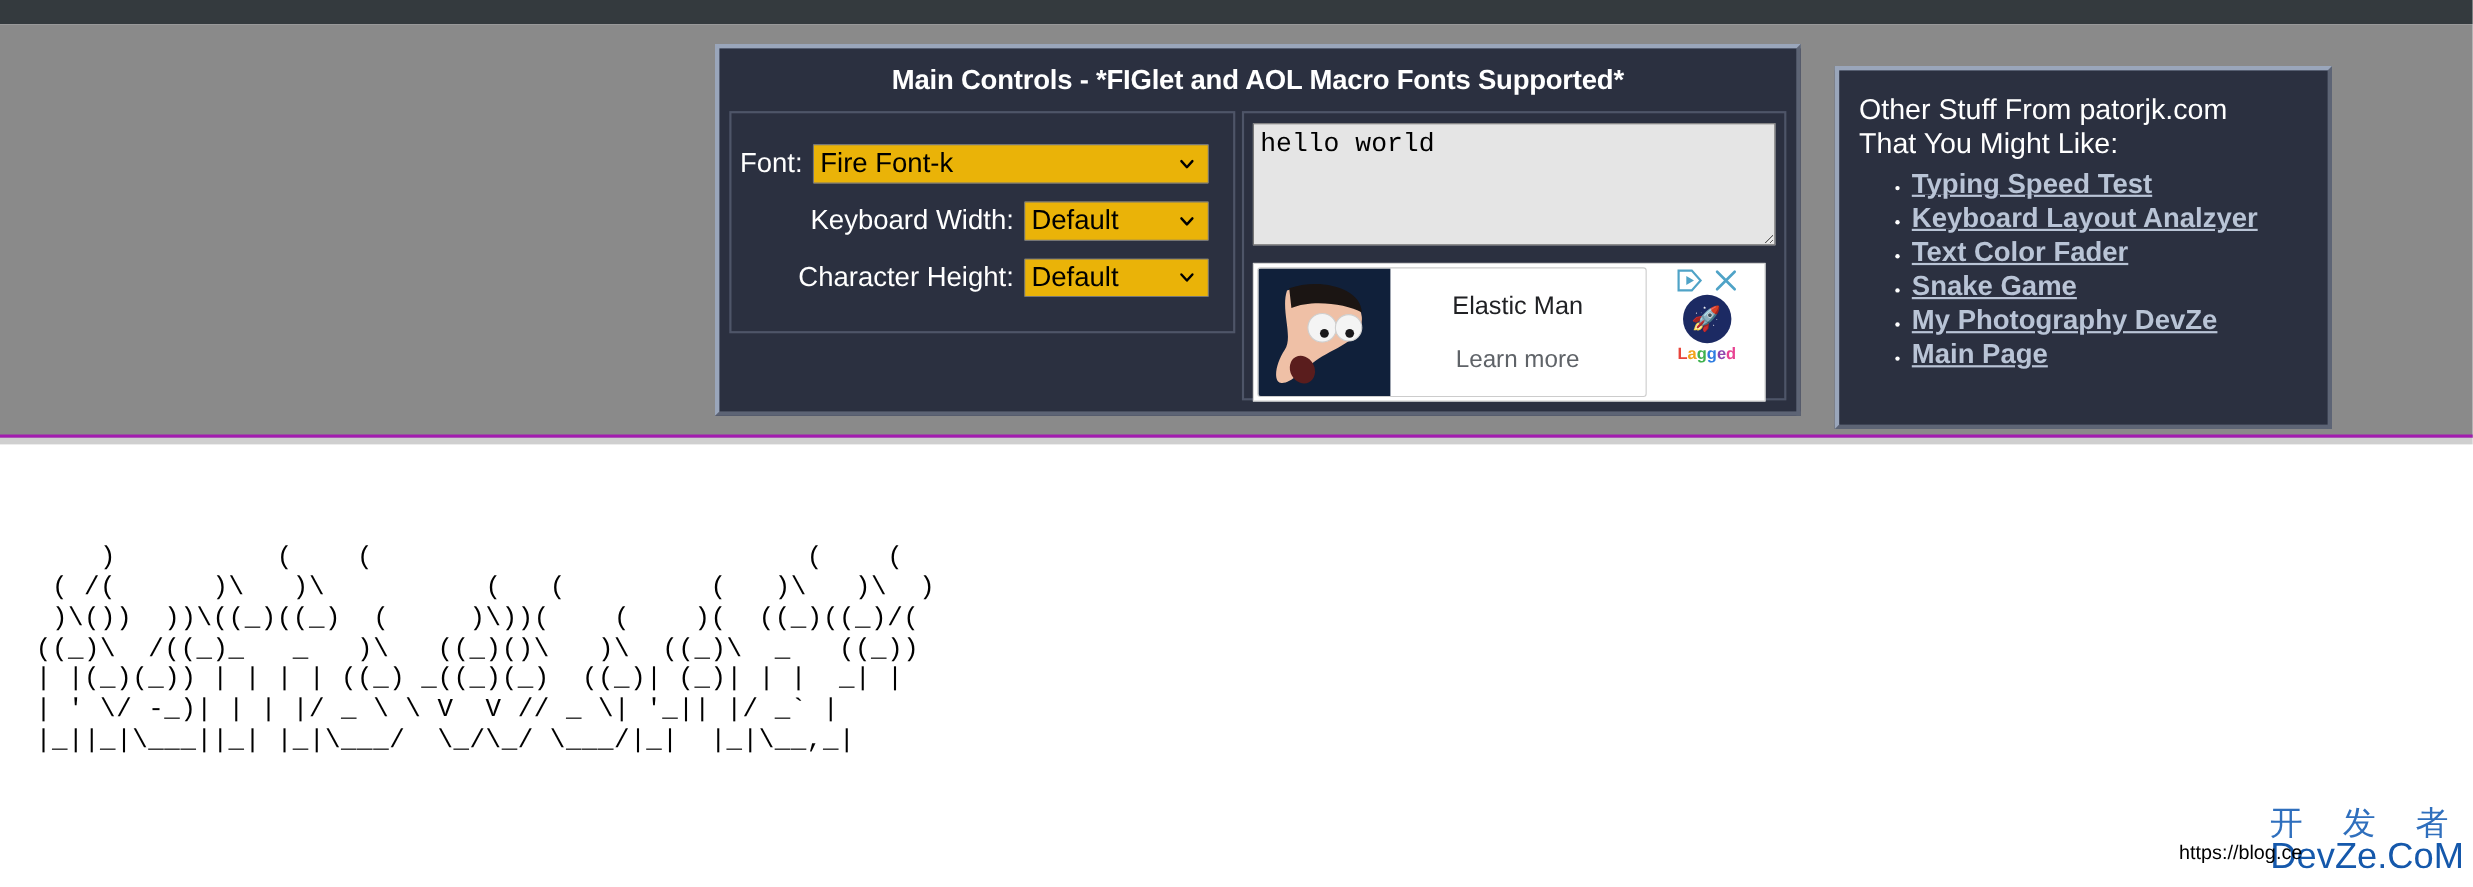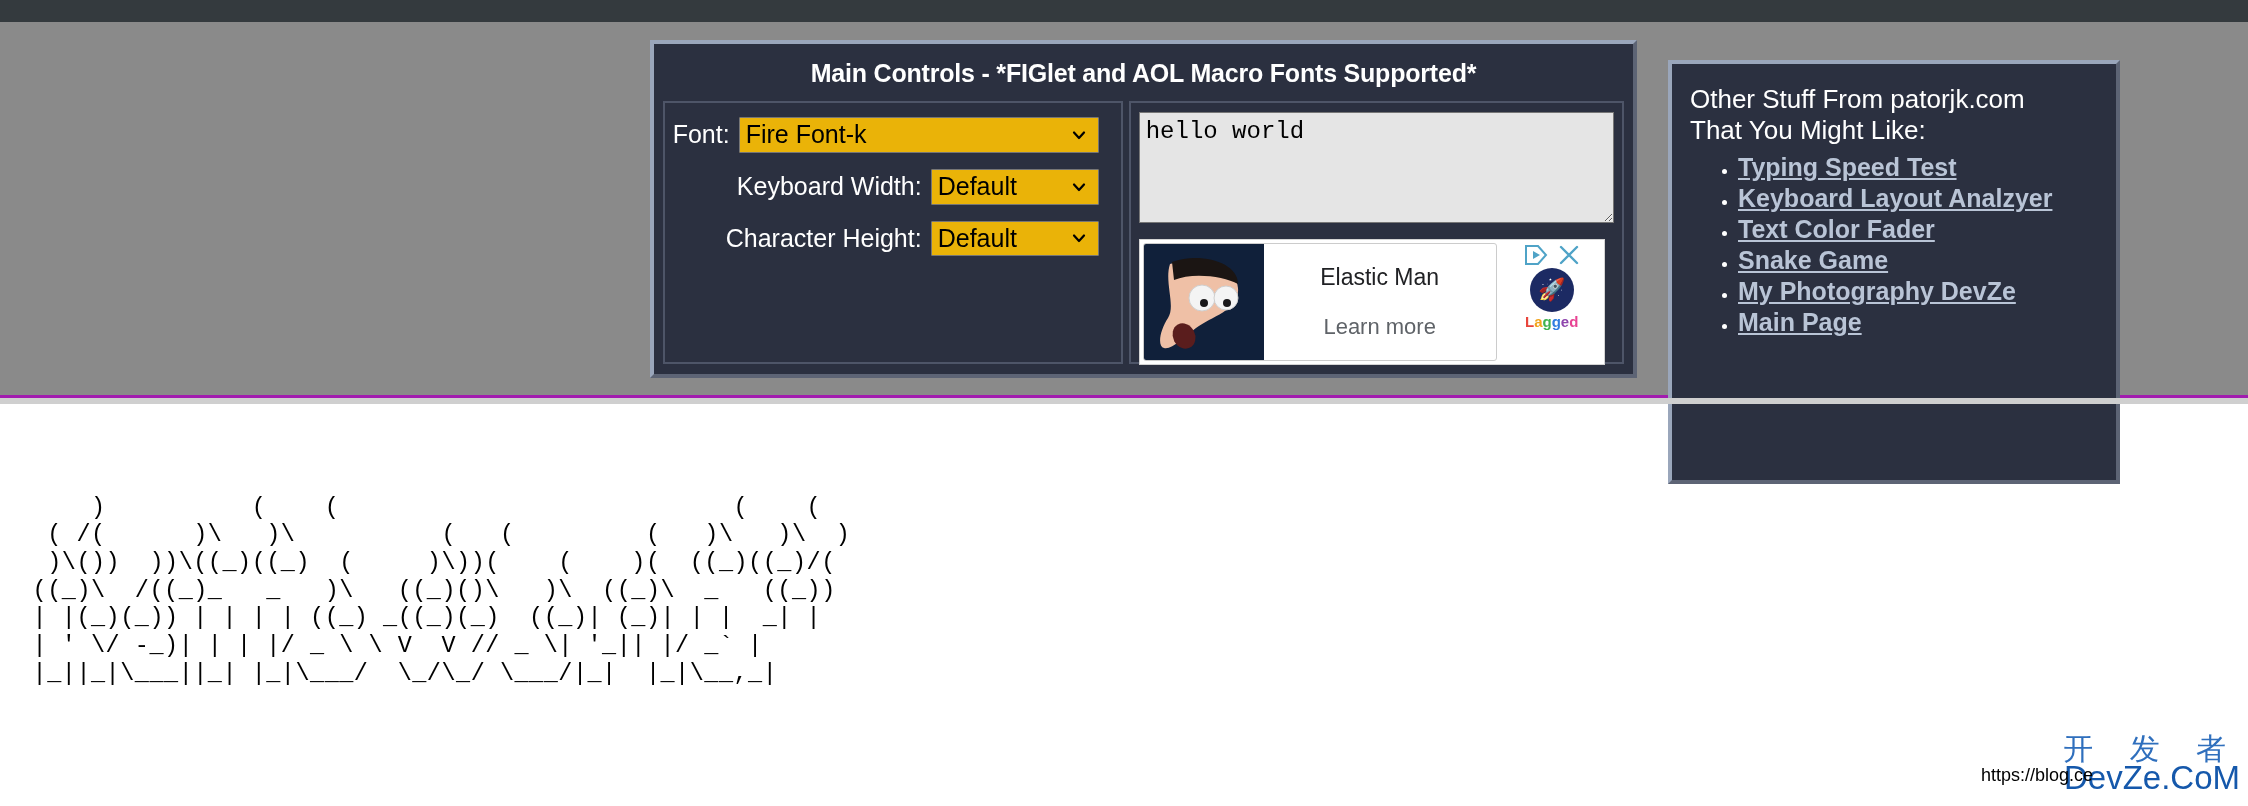--- a/index.html
+++ b/index.html
@@ -70,22 +70,22 @@
     gap: 6px;
     align-items: flex-start;
   }
   .inner-box {
     background: #2b3040;
     border: 2px solid #4e5568;
     box-sizing: border-box;
   }
   #controls-left {
     width: 468px;
-    height: 263px;
-    padding-top: 14px;
+    height: 202px;
+    padding-top: 28px;
   }
   #controls-right {
     width: 504px;
     height: 263px;
     padding: 9px 8px 0 8px;
   }
 
   .field-row {
     display: flex;
     align-items: center;
@@ -249,21 +249,21 @@
   #lagged-word span:nth-child(3){color:#3fb24f;}
   #lagged-word span:nth-child(4){color:#2f7de1;}
   #lagged-word span:nth-child(5){color:#8e44ad;}
   #lagged-word span:nth-child(6){color:#e84393;}
 
   
   #side-panel {
     left: 1668px;
     top: 38px;
     width: 452px;
-    height: 424px;
+    height: 330px;
     padding: 20px 0 0 18px;
   }
   #side-heading {
     color: #ffffff;
     font-size: 26px;
     line-height: 1.18;
     white-space: pre-line;
     margin: 0 0 8px 0;
   }
   #side-list {

